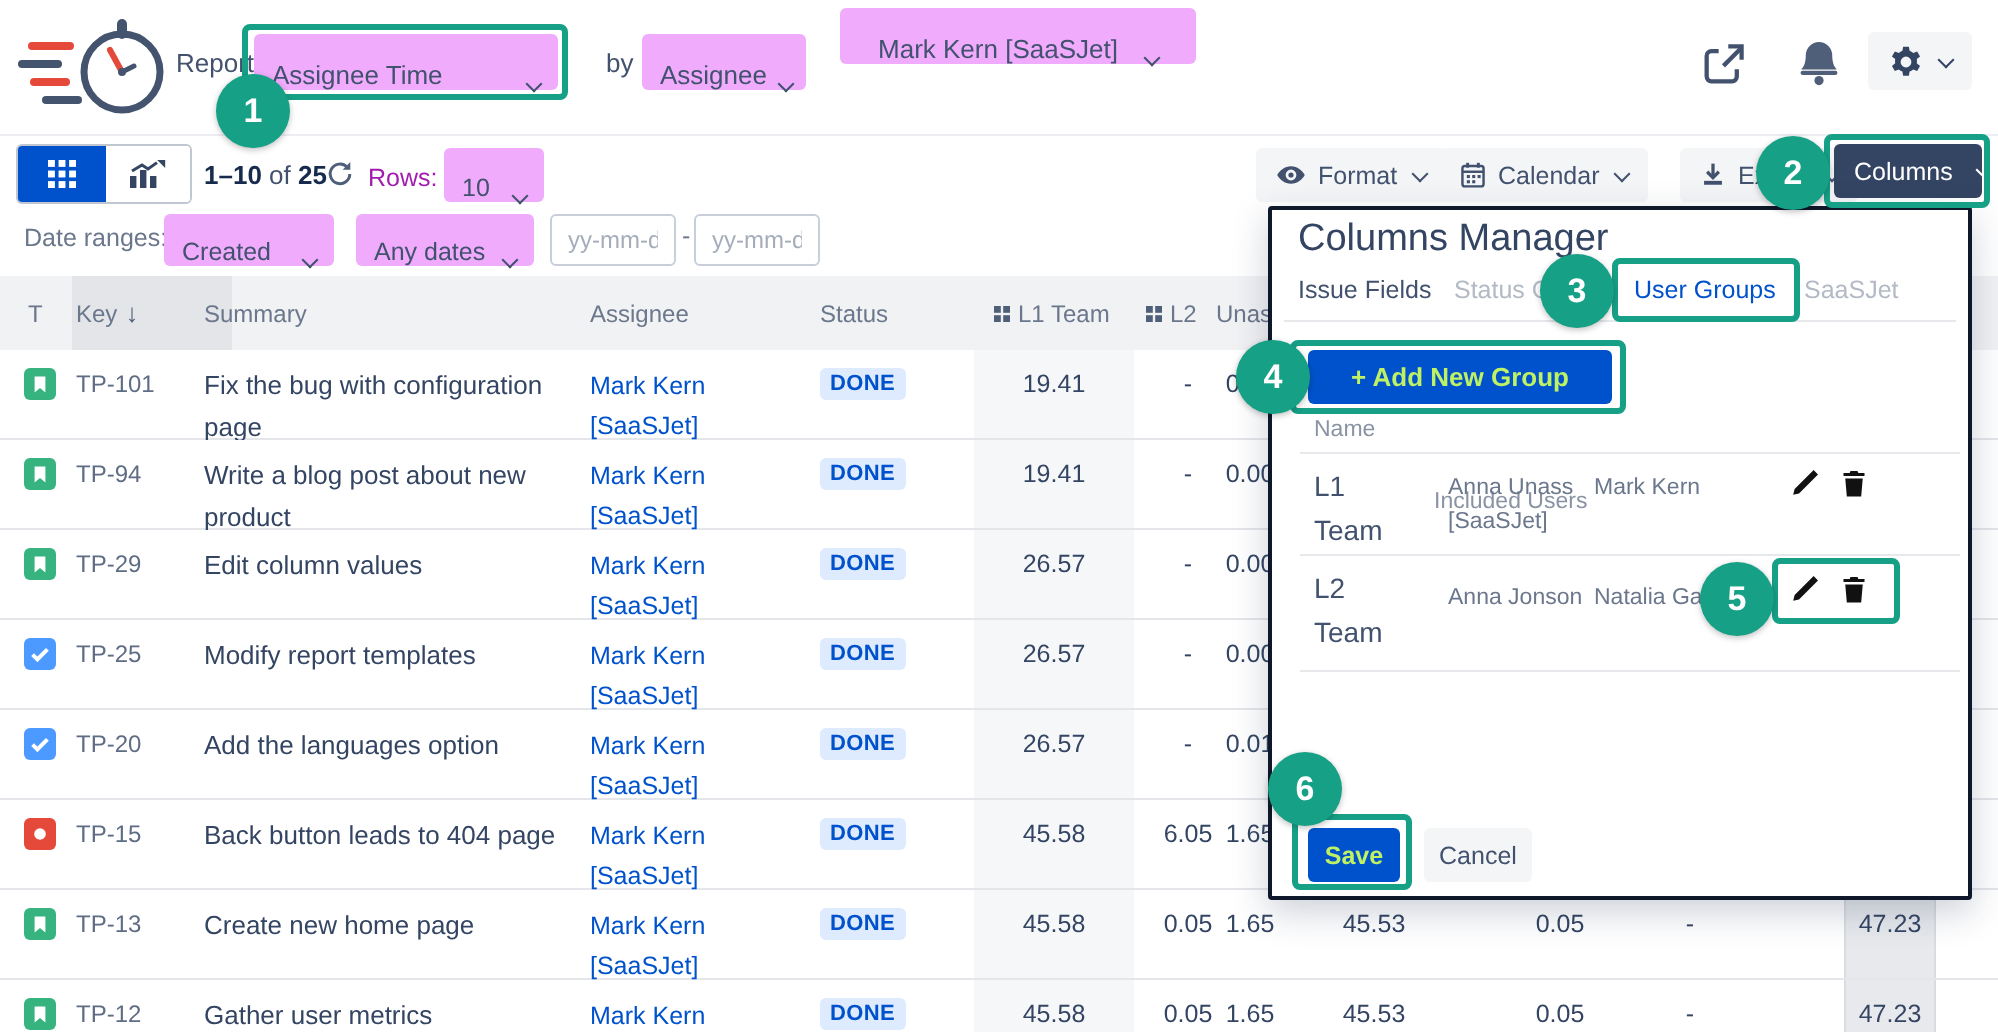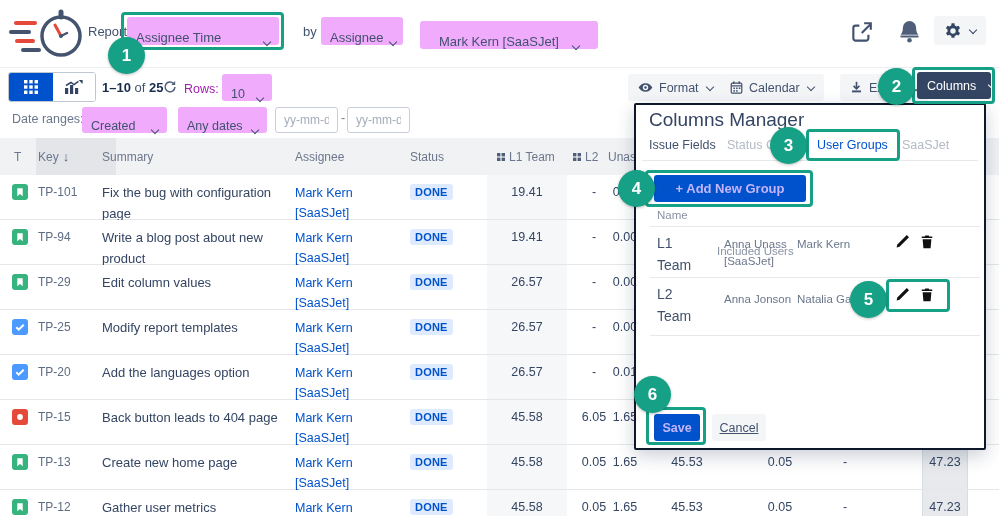--- a/index.html
+++ b/index.html
@@ -55,24 +55,24 @@
   .p-title{left:13px;top:4px;font-size:19px;color:#344563;font-weight:500;}
   .p-tab{top:33px;font-size:12.5px;cursor:pointer;}
   .p-tab.dim{color:#b3bac5;}
   .p-tab.dark{color:#42526e;}
   .p-tab.active{color:#0052cc;}
   .p-div{height:1px;background:#e6e8ec;}
   .p-colhdr{font-size:11.5px;color:#8993a4;}
   .p-gname{font-size:14px;color:#42526e;line-height:1.55;width:44px;}
   .p-guser{font-size:11.5px;color:#6b778c;line-height:1.5;}
   .p-iconbtn{width:16px;height:16px;cursor:pointer;}
-  .bluebtn{display:flex;align-items:center;justify-content:center;background:#0052cc;color:#c4b5fd;
+  .bluebtn{display:flex;align-items:center;justify-content:center;background:#0052cc;color:#bef264;
            font-weight:bold;border-radius:3px;cursor:pointer;box-sizing:border-box;}
   .graybtn{display:flex;align-items:center;justify-content:center;background:#f4f5f7;color:#42526e;
-           border-radius:3px;cursor:pointer;box-sizing:border-box;font-size:12.5px;text-decoration:underline;}
+           border-radius:3px;cursor:pointer;box-sizing:border-box;font-size:12.5px;}
   
   .ann{position:absolute;width:37px;height:37px;border-radius:50%;background:#16a086;color:#fff;
        font-weight:bold;font-size:17px;display:flex;align-items:center;justify-content:center;
        z-index:12;box-shadow:0 1px 3px rgba(0,0,0,.25);}
   .hl{position:absolute;border:3px solid #16a086;border-radius:4px;z-index:11;pointer-events:none;box-sizing:border-box;}
   .seg{position:absolute;left:8px;top:72px;width:88px;height:30px;border:1px solid #c1c7d0;
        border-radius:3px;display:flex;overflow:hidden;box-sizing:border-box;}
   .seg .s1{width:44px;background:#0052cc;display:flex;align-items:center;justify-content:center;cursor:pointer;}
   .seg .s2{width:42px;background:#fff;display:flex;align-items:center;justify-content:center;cursor:pointer;}
   .icn{display:block;}
@@ -107,21 +107,21 @@
     <span class="chev"></span>
   </div>
 
   <span class="abs lbl" style="left:303px;top:24px;">by</span>
 
   <div class="sel" style="left:321px;top:17px;width:82px;">
     <span>Assignee</span>
     <span class="chev"></span>
   </div>
 
-  <div class="sel" style="left:420px;top:21px;width:178px;justify-content:center;">
+  <div class="sel" style="left:420px;top:4px;width:178px;justify-content:center;">
     <span>Mark Kern [SaaSJet]</span>
     <span class="chev" style="margin-left:14px;"></span>
   </div>
 
   <span class="abs" style="left:850px;top:20px;color:#42526e;">
     <svg class="icn" width="24" height="24" viewBox="0 0 18 18">
       <path d="M7 4.2H4.3a1.8 1.8 0 0 0-1.8 1.8v7.7a1.8 1.8 0 0 0 1.8 1.8h7.7a1.8 1.8 0 0 0 1.8-1.8V11" fill="none" stroke="currentColor" stroke-width="1.6"></path>
       <path d="M10.6 2.4h5v5" fill="none" stroke="currentColor" stroke-width="1.6"></path>
       <path d="M15.2 3.3 8.8 9.7" fill="none" stroke="currentColor" stroke-width="1.6"></path>
     </svg>

